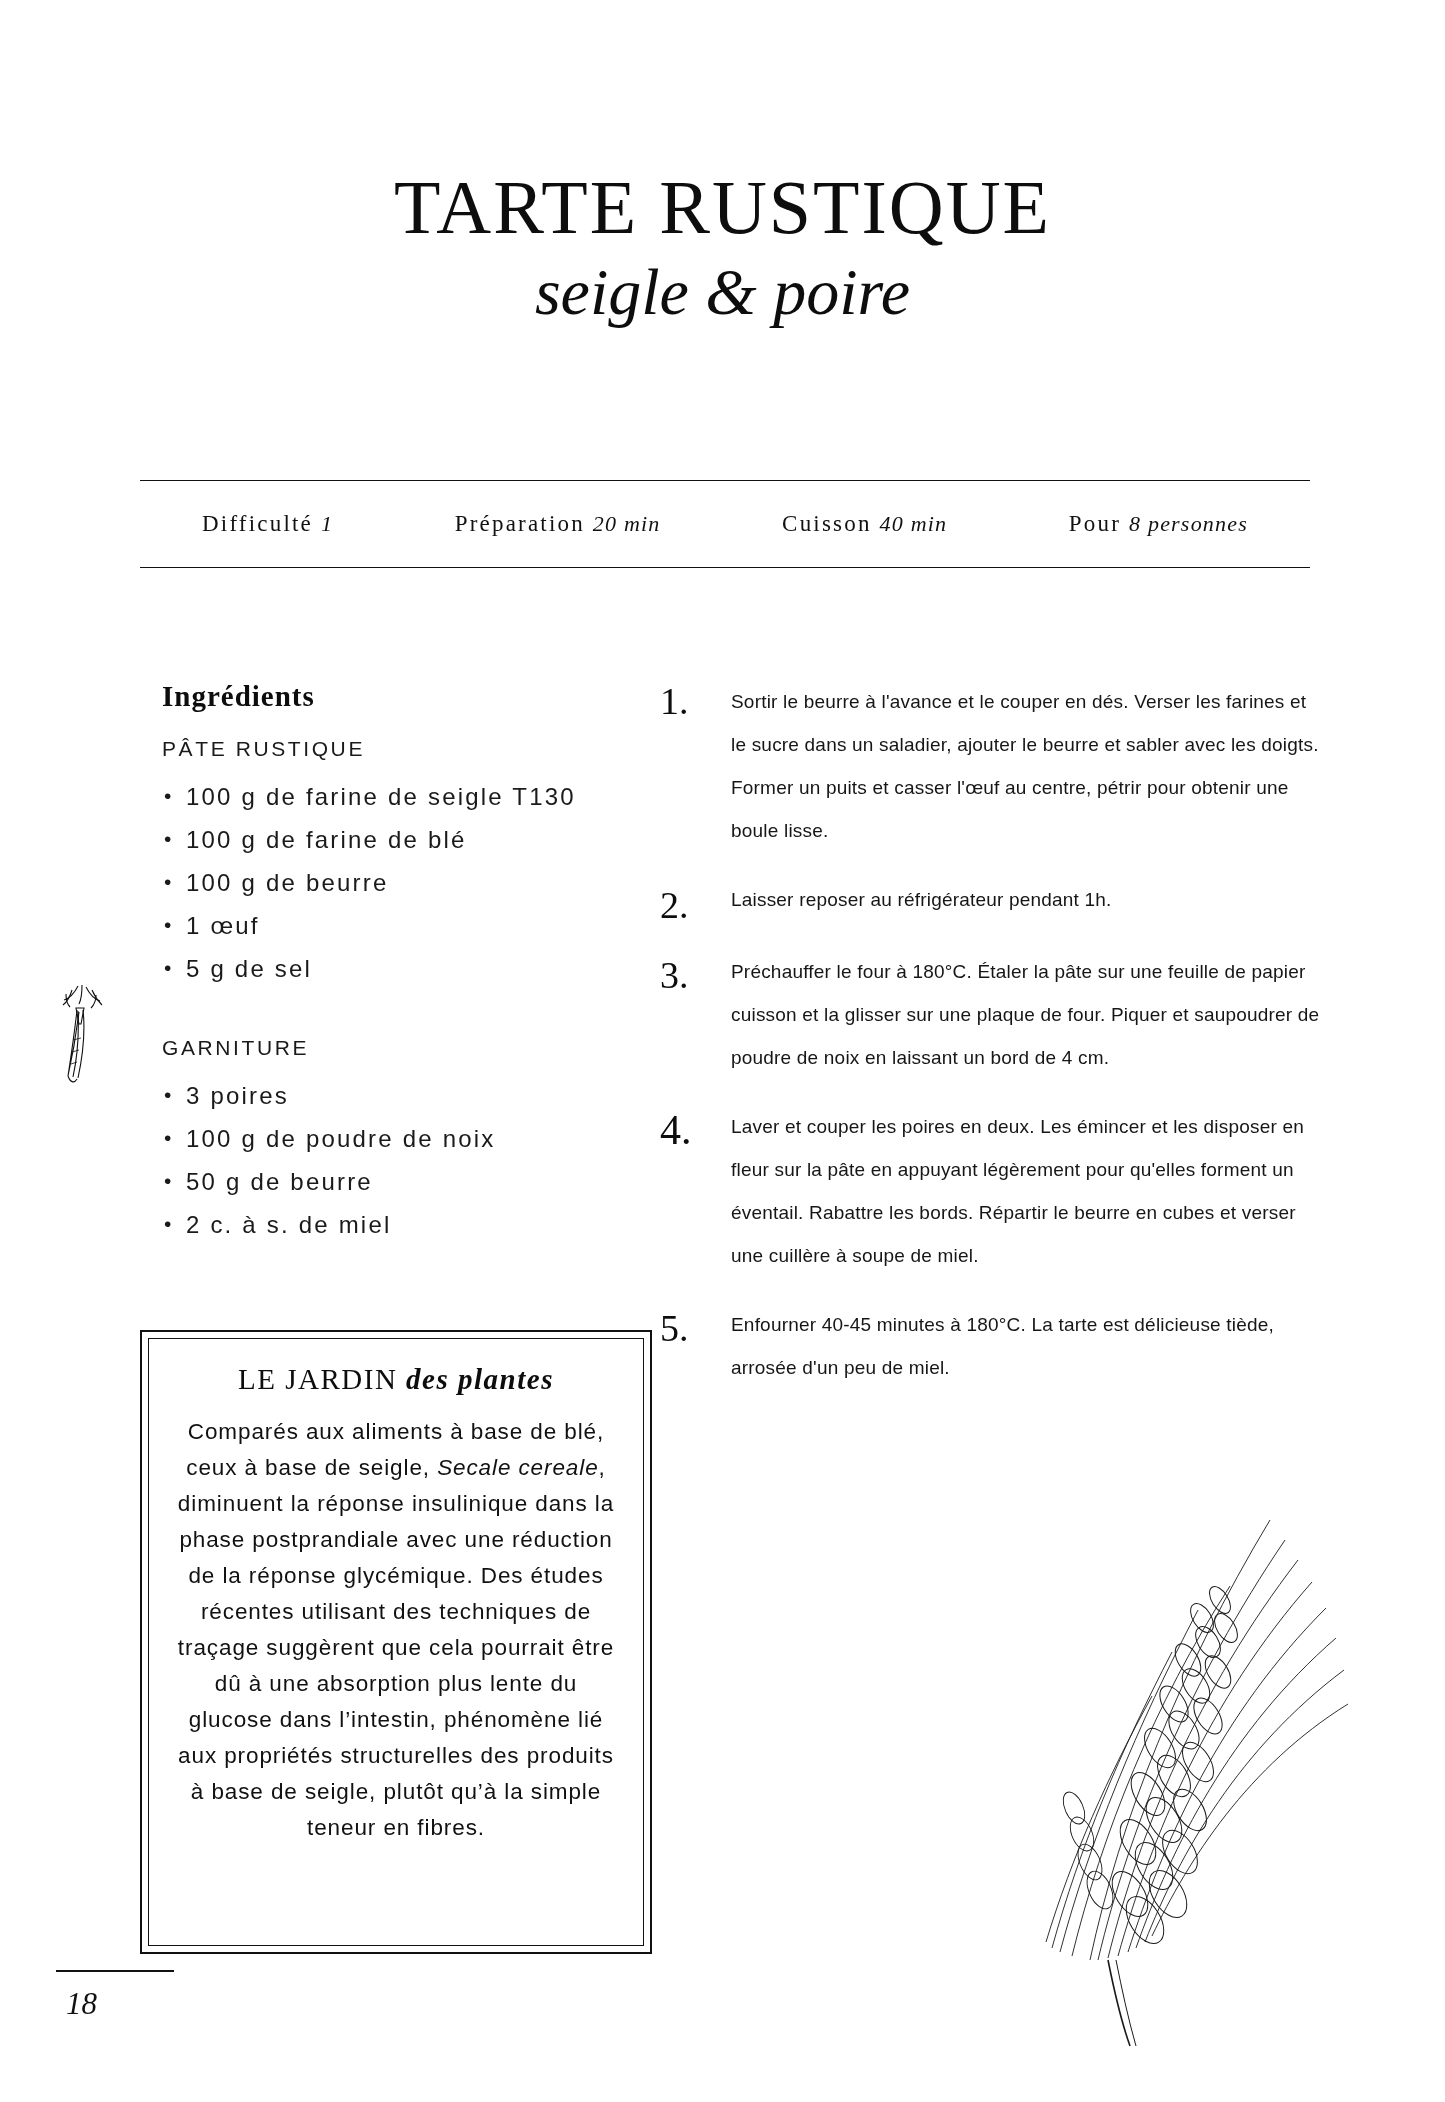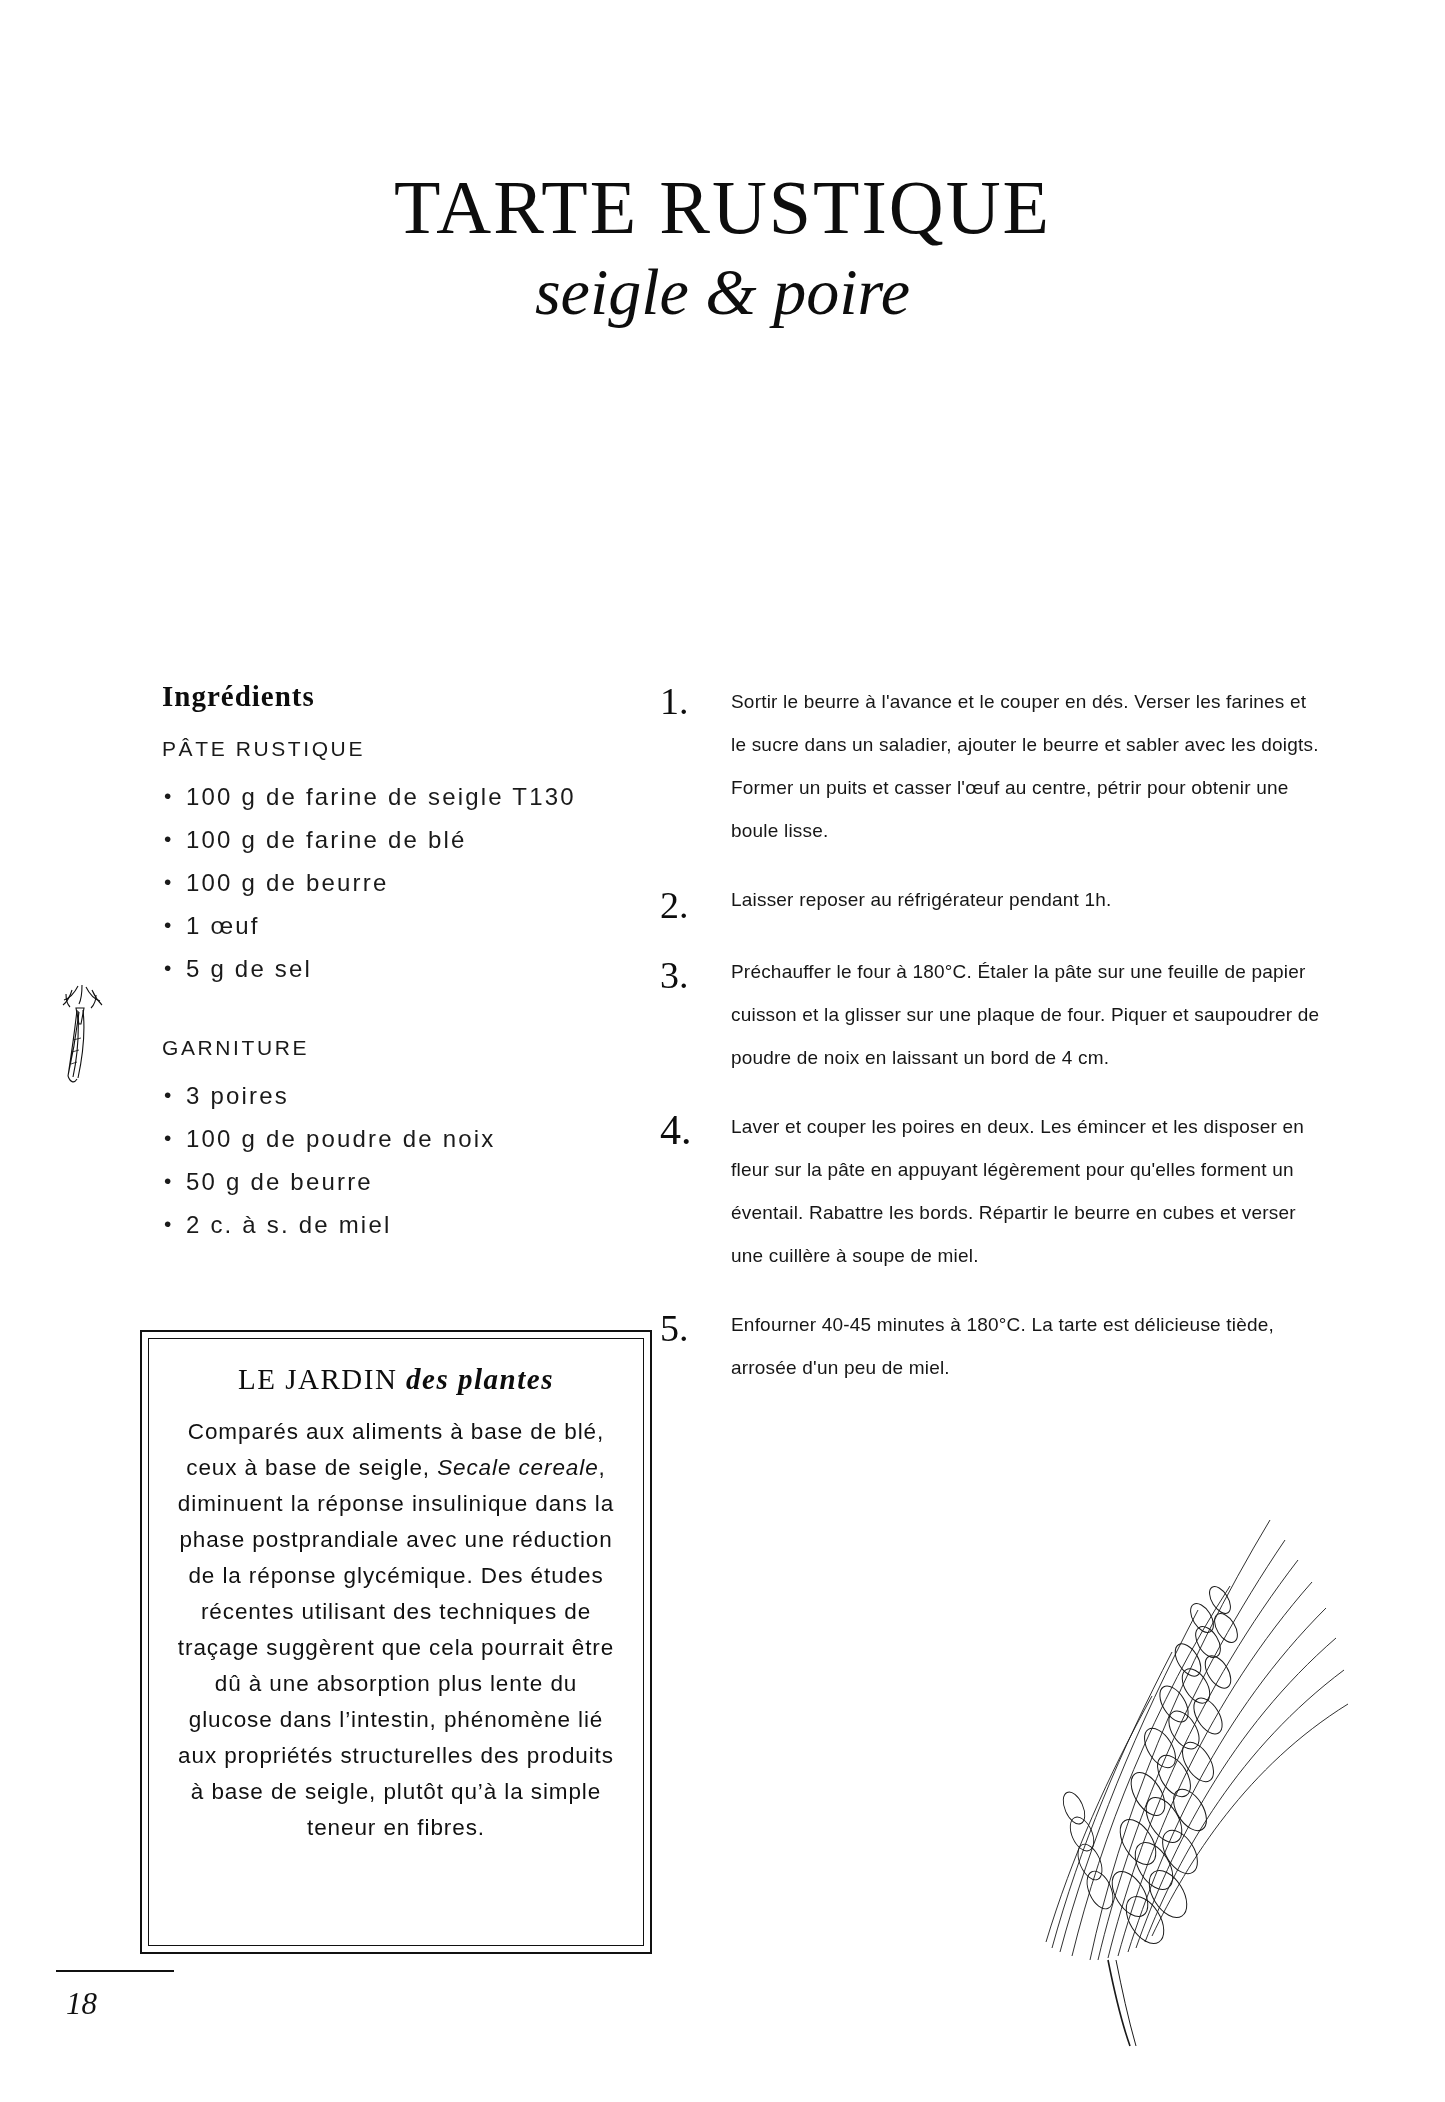--- a/index.html
+++ b/index.html
@@ -235,20 +235,38 @@
 </head>
 <body>
 
 <div class="page">
 
   <div class="title-block">
     <div class="title-main">TARTE RUSTIQUE</div>
     <div class="title-sub">seigle &amp; poire</div>
   </div>
 
+  <div class="meta-bar">
+    <div class="meta-item">
+      <span>Difficulté</span>
+      <span class="val">1</span>
+    </div>
+    <div class="meta-item">
+      <span>Préparation</span>
+      <span class="val">20 min</span>
+    </div>
+    <div class="meta-item">
+      <span>Cuisson</span>
+      <span class="val">40 min</span>
+    </div>
+    <div class="meta-item">
+      <span>Pour</span>
+      <span class="val">8 personnes</span>
+    </div>
+  </div>
 
   <div class="col-left">
     <div class="ingredients-head">Ingrédients</div>
 
     <div class="group-head">PÂTE RUSTIQUE</div>
     <ul class="ing-list">
       <li>100 g de farine de seigle T130</li>
       <li>100 g de farine de blé</li>
       <li>100 g de beurre</li>
       <li>1 œuf</li>

